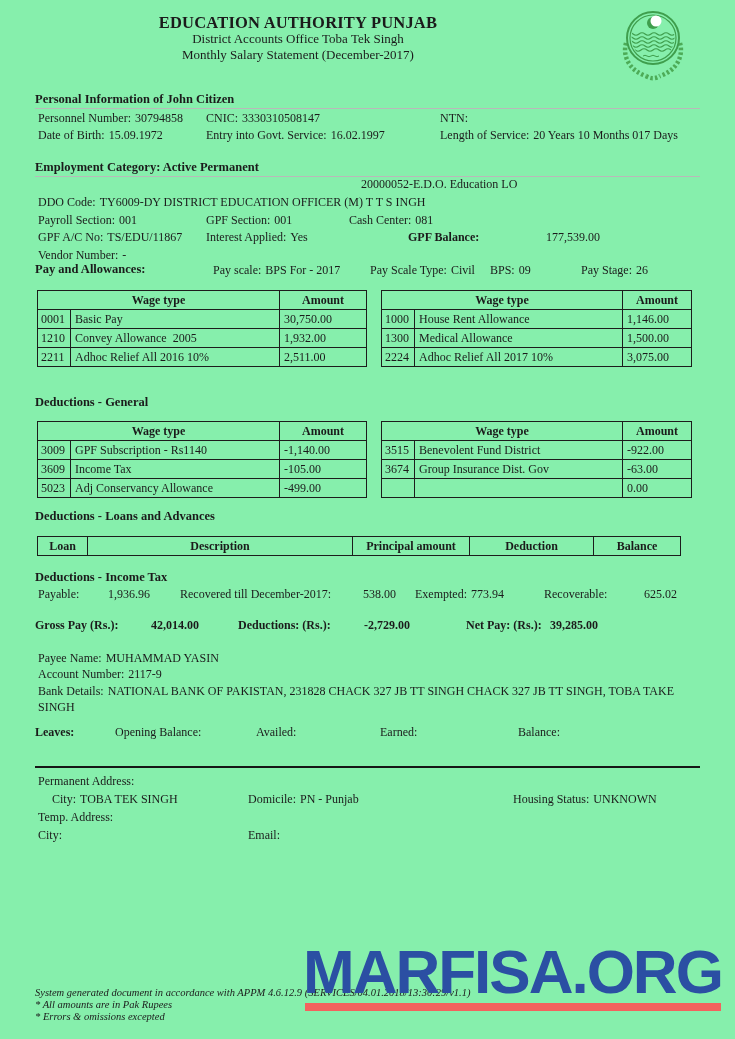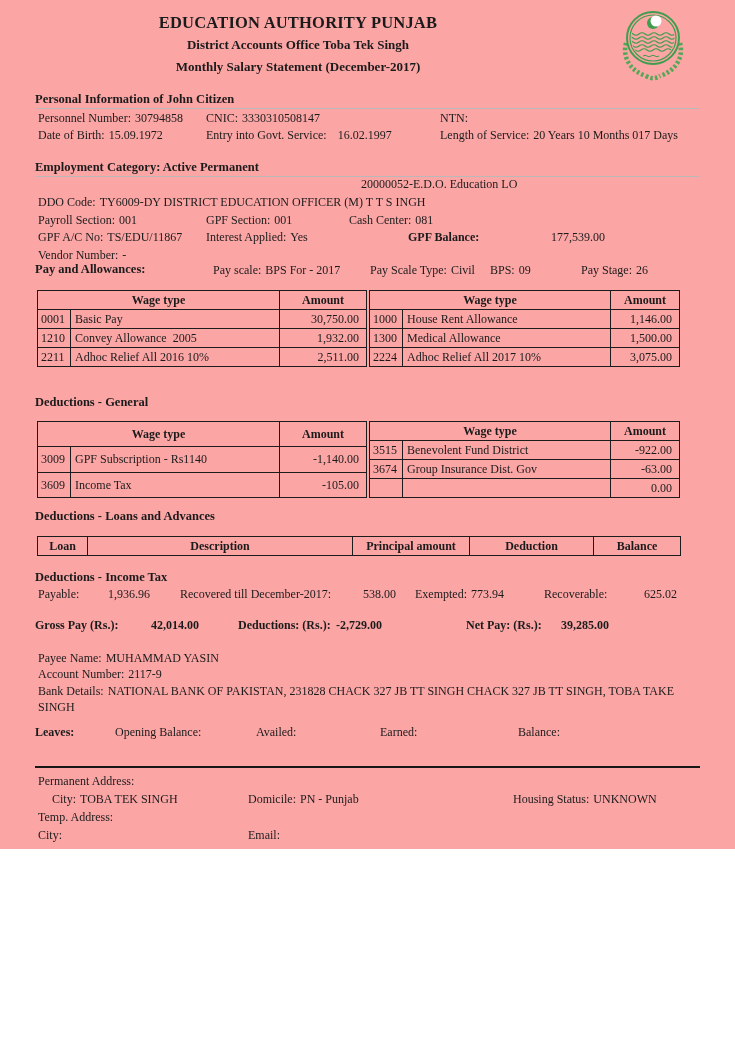--- a/index.html
+++ b/index.html
@@ -1,34 +1,34 @@
 <!DOCTYPE html>
 <html><head>
 <meta charset="utf-8">
 <style>
   *{margin:0;padding:0;box-sizing:border-box}
   html,body{background:#ffffff}
-  .page{position:relative;width:735px;height:849px;background:#fca5a5;overflow:hidden;
+  .page{position:relative;width:735px;height:1039px;background:#86efac;overflow:hidden;
         color:#1b1b1b;font-family:"Liberation Serif","DejaVu Serif",serif}
   .abs{position:absolute;white-space:nowrap;font-size:12px;line-height:14px}
   .b{font-weight:bold}
   .fld .v{margin-left:4px}
   .wrap{white-space:normal;line-height:16px}
   .hdrblock{left:0;top:16px;width:596px;text-align:center}
   .hdrblock .t1{font-size:16.5px;font-weight:bold;letter-spacing:.2px}
-  .hdrblock .t2{font-size:13px;font-weight:bold;margin-top:8px}
+  .hdrblock .t2{font-size:13px;font-weight:normal;margin-top:2px}
   .sechead{font-weight:bold;font-size:12.5px}
   .underlined{border-bottom:1px solid #b9b9b9;padding-bottom:2px;white-space:nowrap}
-  .tblwrap{position:absolute;display:flex;gap:2px}
+  .tblwrap{position:absolute;display:flex;gap:14px}
   table{border-collapse:collapse;table-layout:fixed}
   td,th{border:1.5px solid #1c1c1c;font-size:12px;height:19px;padding:0 4px;
         white-space:pre;overflow:hidden;line-height:14px}
   th{font-weight:bold;text-align:center}
   td.code{padding:0 3px}
-  td.amt{text-align:right;padding-right:7px}
+  td.amt{padding-right:7px}
   .thickline{position:absolute;height:2px;background:#161616}
   .watermark{position:absolute;z-index:5;font-family:"Liberation Sans","DejaVu Sans",sans-serif;
              font-weight:bold;font-size:62px;line-height:62px;letter-spacing:-2px}
   .wmbar{position:absolute;z-index:5;height:8px}
   .foot{position:absolute;font-style:italic;font-size:10.5px;line-height:12px;white-space:nowrap;z-index:1}
 </style>
 </head>
 <body>
 
 <div class="page">
@@ -81,21 +81,21 @@
     <span>CNIC:</span><span class="v">3330310508147</span>
   </div>
   <div class="abs fld" style="left:440px;top:111px">
     <span>NTN:</span><span class="v"></span>
   </div>
 
   <div class="abs fld" style="left:38px;top:128px">
     <span>Date of Birth:</span><span class="v">15.09.1972</span>
   </div>
   <div class="abs fld" style="left:206px;top:128px">
-    <span>Entry into Govt. Service:</span><span class="v" style="margin-left:11px">16.02.1997</span>
+    <span>Entry into Govt. Service:</span><span class="v" style="margin-left:4px">16.02.1997</span>
   </div>
   <div class="abs fld" style="left:440px;top:128px">
     <span>Length of Service:</span><span class="v">20 Years 10 Months 017 Days</span>
   </div>
 
   <div class="abs sechead underlined" style="left:35px;top:160px;width:665px">Employment Category: Active Permanent</div>
 
   <div class="abs" style="left:361px;top:177px">20000052-E.D.O. Education LO</div>
 
   <div class="abs fld" style="left:38px;top:195px">
@@ -112,21 +112,21 @@
     <span>Cash Center:</span><span class="v">081</span>
   </div>
 
   <div class="abs fld" style="left:38px;top:230px">
     <span>GPF A/C No:</span><span class="v">TS/EDU/11867</span>
   </div>
   <div class="abs fld" style="left:206px;top:230px">
     <span>Interest Applied:</span><span class="v">Yes</span>
   </div>
   <div class="abs b" style="left:408px;top:230px">GPF Balance:</div>
-  <div class="abs" style="left:534px;top:230px;width:71px;text-align:right">177,539.00</div>
+  <div class="abs" style="left:546px;top:230px;width:71px;">177,539.00</div>
 
   <div class="abs fld" style="left:38px;top:248px">
     <span>Vendor Number:</span><span class="v">-</span>
   </div>
 
   <div class="abs sechead" style="left:35px;top:262px">Pay and Allowances:</div>
   <div class="abs fld" style="left:213px;top:263px">
     <span>Pay scale:</span><span class="v">BPS For - 2017</span>
   </div>
   <div class="abs fld" style="left:370px;top:263px">
@@ -214,20 +214,25 @@
       </tr>
       <tr>
         <td class="code">3009</td>
         <td>GPF Subscription - Rs1140</td>
         <td class="amt">-1,140.00</td>
       </tr>
       <tr>
         <td class="code">3609</td>
         <td>Income Tax</td>
         <td class="amt">-105.00</td>
+      </tr>
+      <tr>
+        <td class="code">5023</td>
+        <td>Adj Conservancy Allowance</td>
+        <td class="amt">-499.00</td>
       </tr>
     </tbody>
       </table>
     <table>
       <colgroup>
           <col style="width:33px">
           <col style="width:208px">
           <col style="width:69px">
         </colgroup>
       <tbody>
@@ -283,23 +288,23 @@
   <div class="abs" style="left:346px;top:587px;width:50px;text-align:right">538.00</div>
   <div class="abs fld" style="left:415px;top:587px">
     <span>Exempted:</span><span class="v">773.94</span>
   </div>
   <div class="abs" style="left:544px;top:587px">Recoverable:</div>
   <div class="abs" style="left:627px;top:587px;width:50px;text-align:right">625.02</div>
 
   <div class="abs b" style="left:35px;top:618px">Gross Pay (Rs.):</div>
   <div class="abs b" style="left:140px;top:618px;width:70px;text-align:center">42,014.00</div>
   <div class="abs b" style="left:238px;top:618px">Deductions: (Rs.):</div>
-  <div class="abs b" style="left:336px;top:618px;width:68px;text-align:left">-2,729.00</div>
+  <div class="abs b" style="left:353px;top:618px;width:68px;text-align:center">-2,729.00</div>
   <div class="abs b" style="left:466px;top:618px">Net Pay: (Rs.):</div>
-  <div class="abs b" style="left:550px;top:618px;width:70px;text-align:center">39,285.00</div>
+  <div class="abs b" style="left:550px;top:618px;width:70px;text-align:left">39,285.00</div>
 
   <div class="abs fld" style="left:38px;top:651px">
     <span>Payee Name:</span><span class="v">MUHAMMAD YASIN</span>
   </div>
   <div class="abs fld" style="left:38px;top:667px">
     <span>Account Number:</span><span class="v">2117-9</span>
   </div>
   <div class="abs fld wrap" style="left:38px;top:683px;width:668px">
     <span>Bank Details:</span><span class="v">NATIONAL BANK OF PAKISTAN, 231828 CHACK 327 JB TT SINGH CHACK 327 JB TT SINGH, TOBA TAKE SINGH</span>
   </div>

